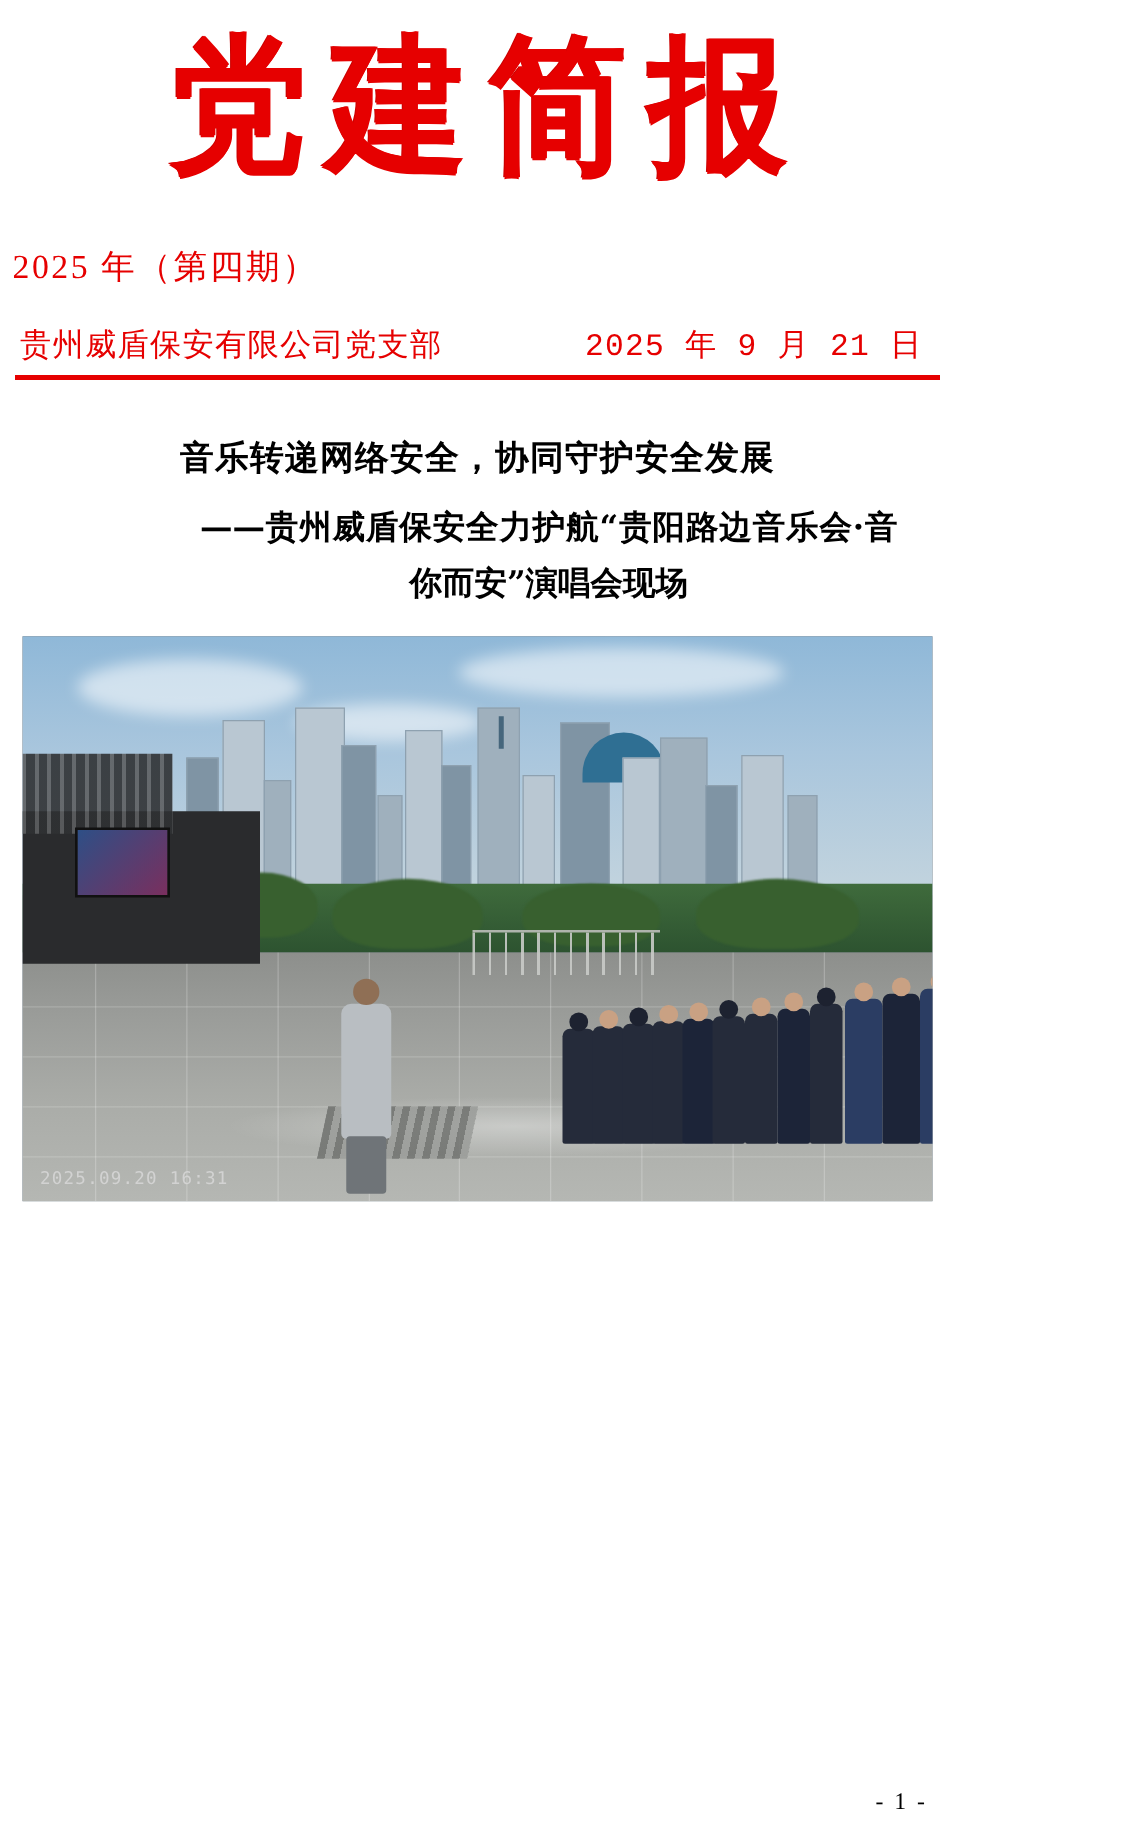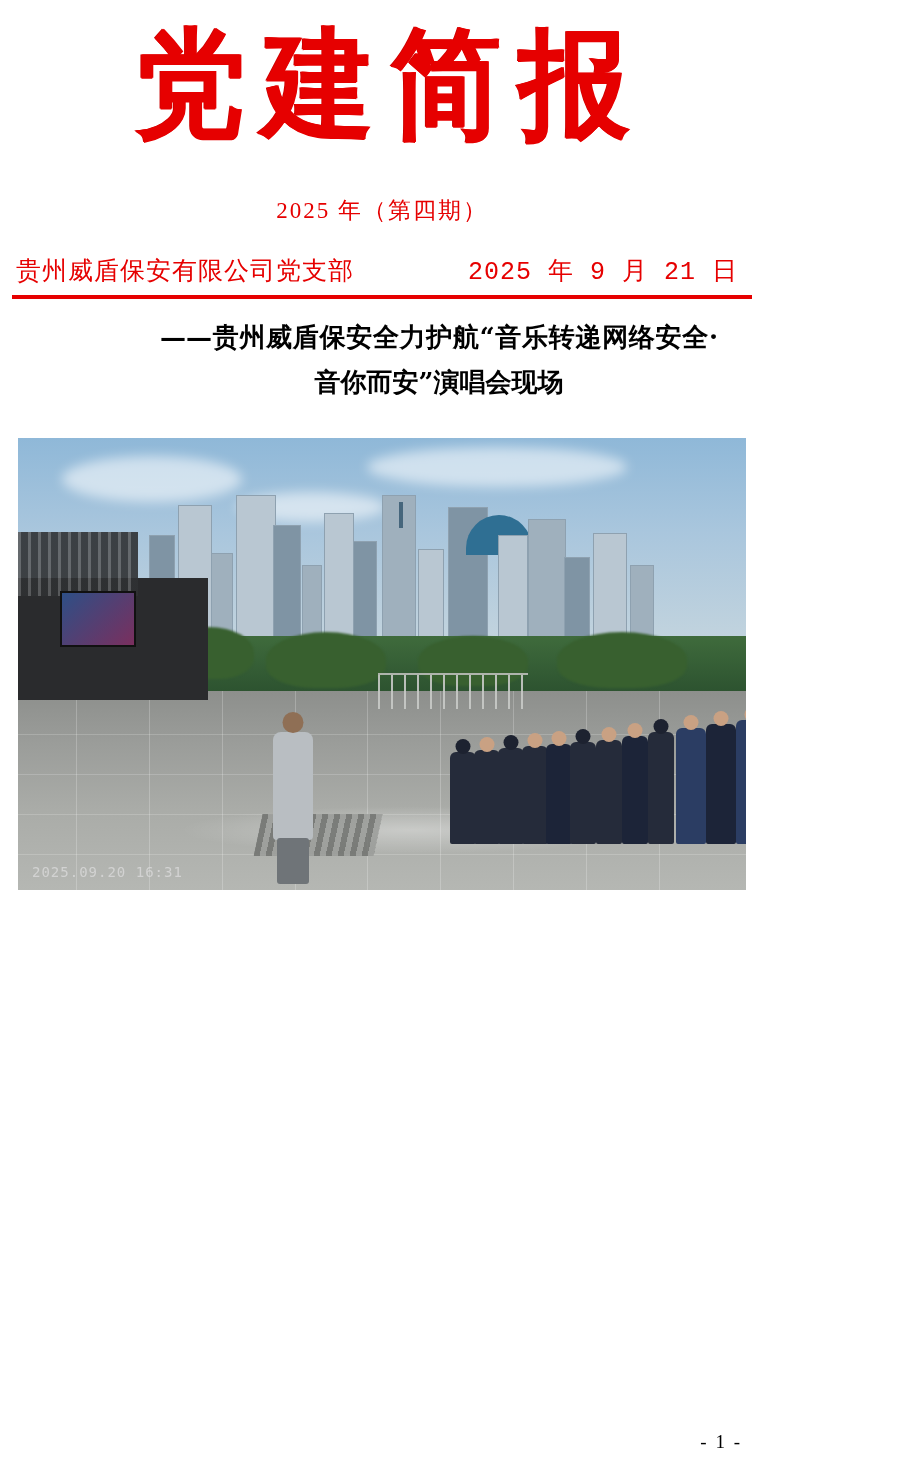--- a/index.html
+++ b/index.html
@@ -38,23 +38,23 @@
     letter-spacing: 18px;
     text-indent: 18px;
     margin: 0;
     transform: scaleY(1.08);
     transform-origin: center top;
     text-shadow: 1px 0 0 #e60000, 0 1px 0 #e60000, -1px 0 0 #cc0000;
   }
 
   .issue-line {
     margin-top: 52px;
-    text-align: center;
+    text-align: left;
     color: #e60000;
-    font-size: 23px;
+    font-size: 27px;
     letter-spacing: 2px;
     font-family: "Liberation Serif", serif;
   }
 
   
   .header-row {
     margin-top: 28px;
     display: flex;
     justify-content: space-between;
     align-items: flex-end;
@@ -107,21 +107,21 @@
     padding: 0 8px;
     font-family: "Liberation Serif", "DejaVu Serif", serif;
   }
   .body-text .indent {
     text-indent: 2em;
     display: block;
   }
 
   
   .photo-wrap {
-    margin-top: 32px;
+    margin-top: 18px;
     padding: 0 8px;
   }
   .photo {
     position: relative;
     width: 100%;
     height: 452px;
     overflow: hidden;
     background: #6d7b84;
   }
   
@@ -302,21 +302,22 @@
     <div class="masthead-title">党建简报</div>
     <div class="issue-line">2025 年（第四期）</div>
   </div>
 
   <div class="header-row">
     <div class="org">贵州威盾保安有限公司党支部</div>
     <div class="date">2025 年 9 月 21 日</div>
   </div>
   <div class="red-rule"></div>
 
-  <div class="article-subtitle">——贵州威盾保安全力护航“音乐转递网络安全·音你而安”演唱会现场</div>
+  <div class="article-title">音乐转递网络安全，协同守护安全发展</div>
+  <div class="article-subtitle">——贵州威盾保安全力护航“贵阳路边音乐会·音你而安”演唱会现场</div>
 
 
   <div class="photo-wrap">
     <div class="photo">
       <div class="ph-sky"></div>
       <div class="ph-cloud" style="left:6%;top:4%;width:180px;height:46px;"></div>
       <div class="ph-cloud" style="left:48%;top:2%;width:260px;height:40px;"></div>
       <div class="ph-cloud" style="left:30%;top:12%;width:150px;height:30px;"></div>
 
       <div class="bld dark" style="left:18%;width:26px;height:110px;"></div>

